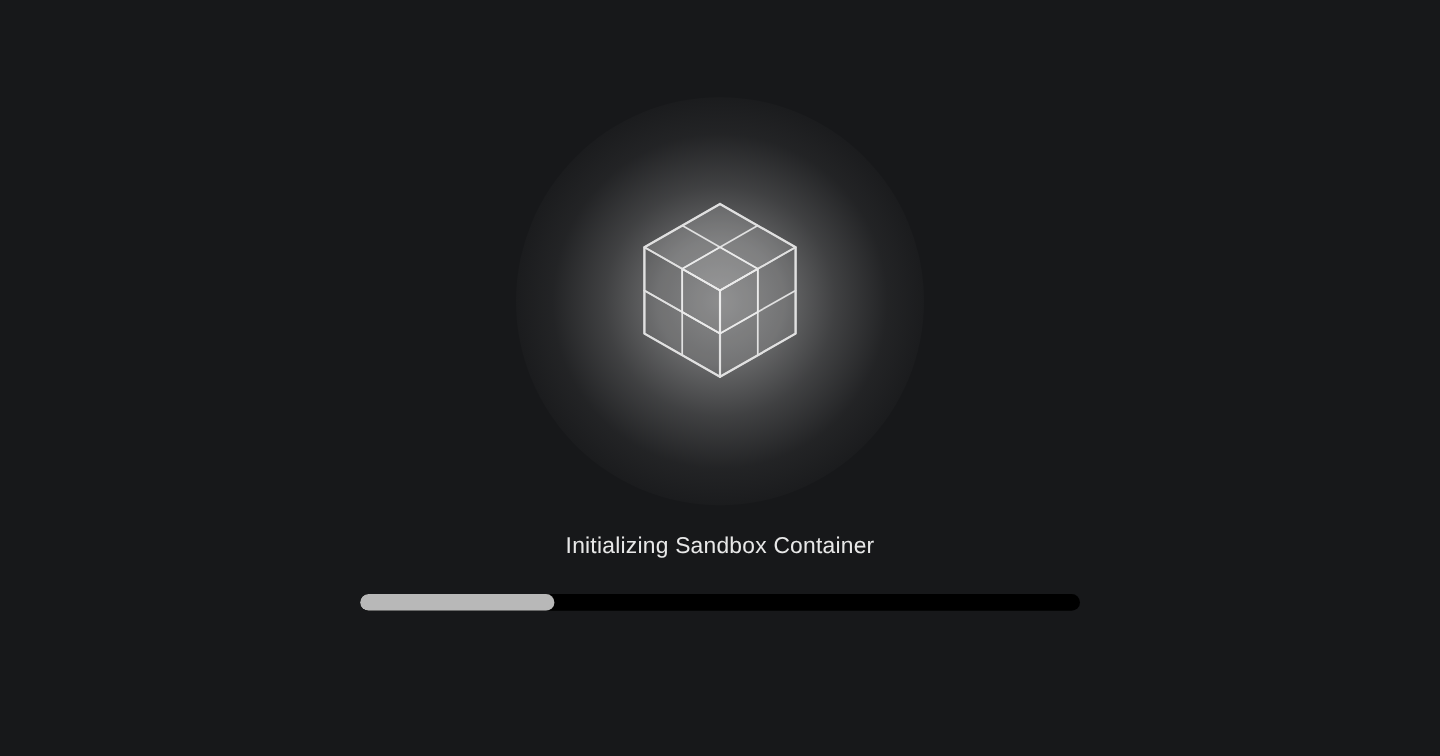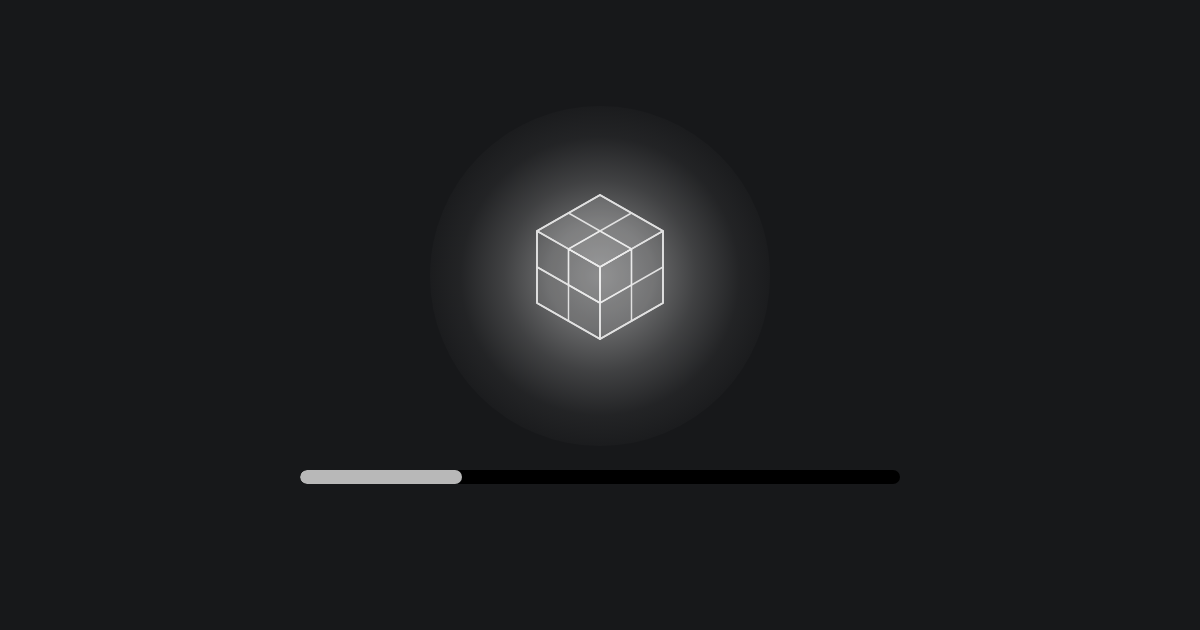--- a/index.html
+++ b/index.html
@@ -101,18 +101,19 @@
             <polygon points="65,70 100,90 100,130 65,110"></polygon>
             <polygon points="135,70 100,90 100,130 135,110"></polygon>
           </g>
 
           <polyline points="100,10 170,50 170,130 100,170 30,130 30,50 100,10" fill="none" stroke-width="2"></polyline>
         </g>
       </svg>
     </span>
   </div>
 
+  <div class="status-text">Initializing Sandbox Container</div>
 
   <div class="progress-track">
     <div class="progress-fill" style="width:27%"></div>
   </div>
 
 </div>
 
 </body></html>

